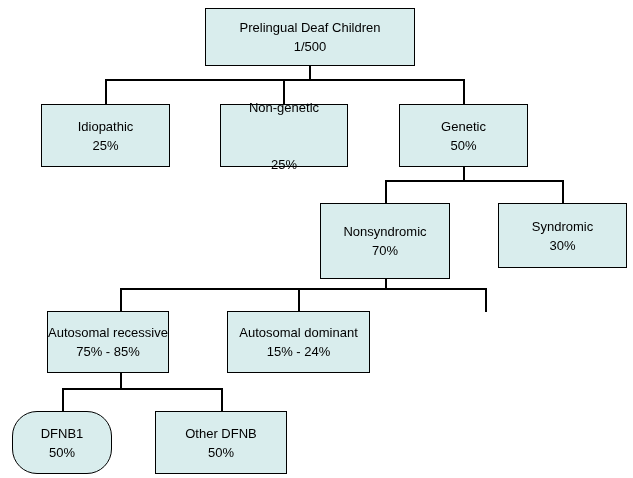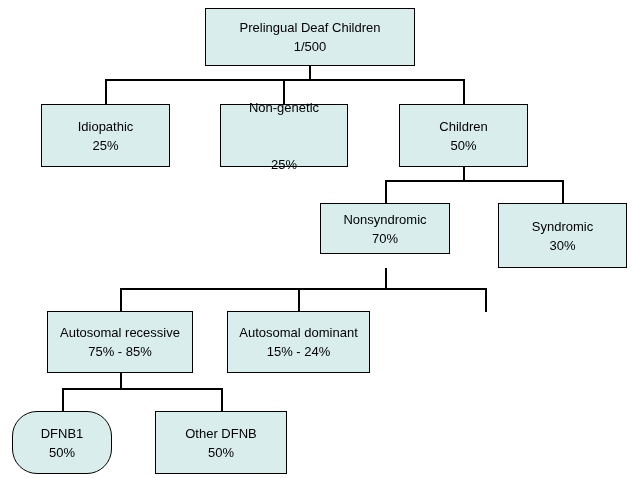--- a/index.html
+++ b/index.html
@@ -35,23 +35,23 @@
     background: #000000;
   }
   .h { height: 1.5px; }
   .v { width: 1.5px; }
 
   
   #n-root        { left:205px; top:8px;   width:210px; height:58px; }
   #n-idiopathic  { left:41px;  top:104px; width:129px; height:63px;align-items:center; }
   #n-nongenetic  { left:220px; top:104px; width:128px; height:63px;gap:38px; }
   #n-genetic     { left:399px; top:104px; width:129px; height:63px; }
-  #n-nonsyndromic{ left:320px; top:203px; width:130px; height:51px; }
+  #n-nonsyndromic{ left:320px; top:203px; width:130px; height:76px; }
   #n-syndromic   { left:498px; top:203px; width:129px; height:65px; }
-  #n-arecessive  { left:47px;  top:311px; width:146px; height:62px; }
+  #n-arecessive  { left:47px;  top:311px; width:122px; height:62px; }
   #n-adominant   { left:227px; top:311px; width:143px; height:62px;justify-content:center; }
   #n-xlinked     { left:420px; top:311px; width:130px; height:62px; }
   #n-dfnb1       { left:12px;  top:411px; width:100px; height:63px;border-radius:25px; }
   #n-otherdfnb   { left:155px; top:411px; width:132px; height:63px;align-items:center; }
 </style>
 </head>
 <body>
 
 <div id="canvas">
 
@@ -86,21 +86,21 @@
     <span>Idiopathic</span>
     <span>25%</span>
   </div>
 
   <div class="node" id="n-nongenetic">
     <span>Non-genetic</span>
     <span>25%</span>
   </div>
 
   <div class="node" id="n-genetic">
-    <span>Children</span>
+    <span>Genetic</span>
     <span>50%</span>
   </div>
 
   <div class="node" id="n-nonsyndromic">
     <span>Nonsyndromic</span>
     <span>70%</span>
   </div>
 
   <div class="node" id="n-syndromic">
     <span>Syndromic</span>

